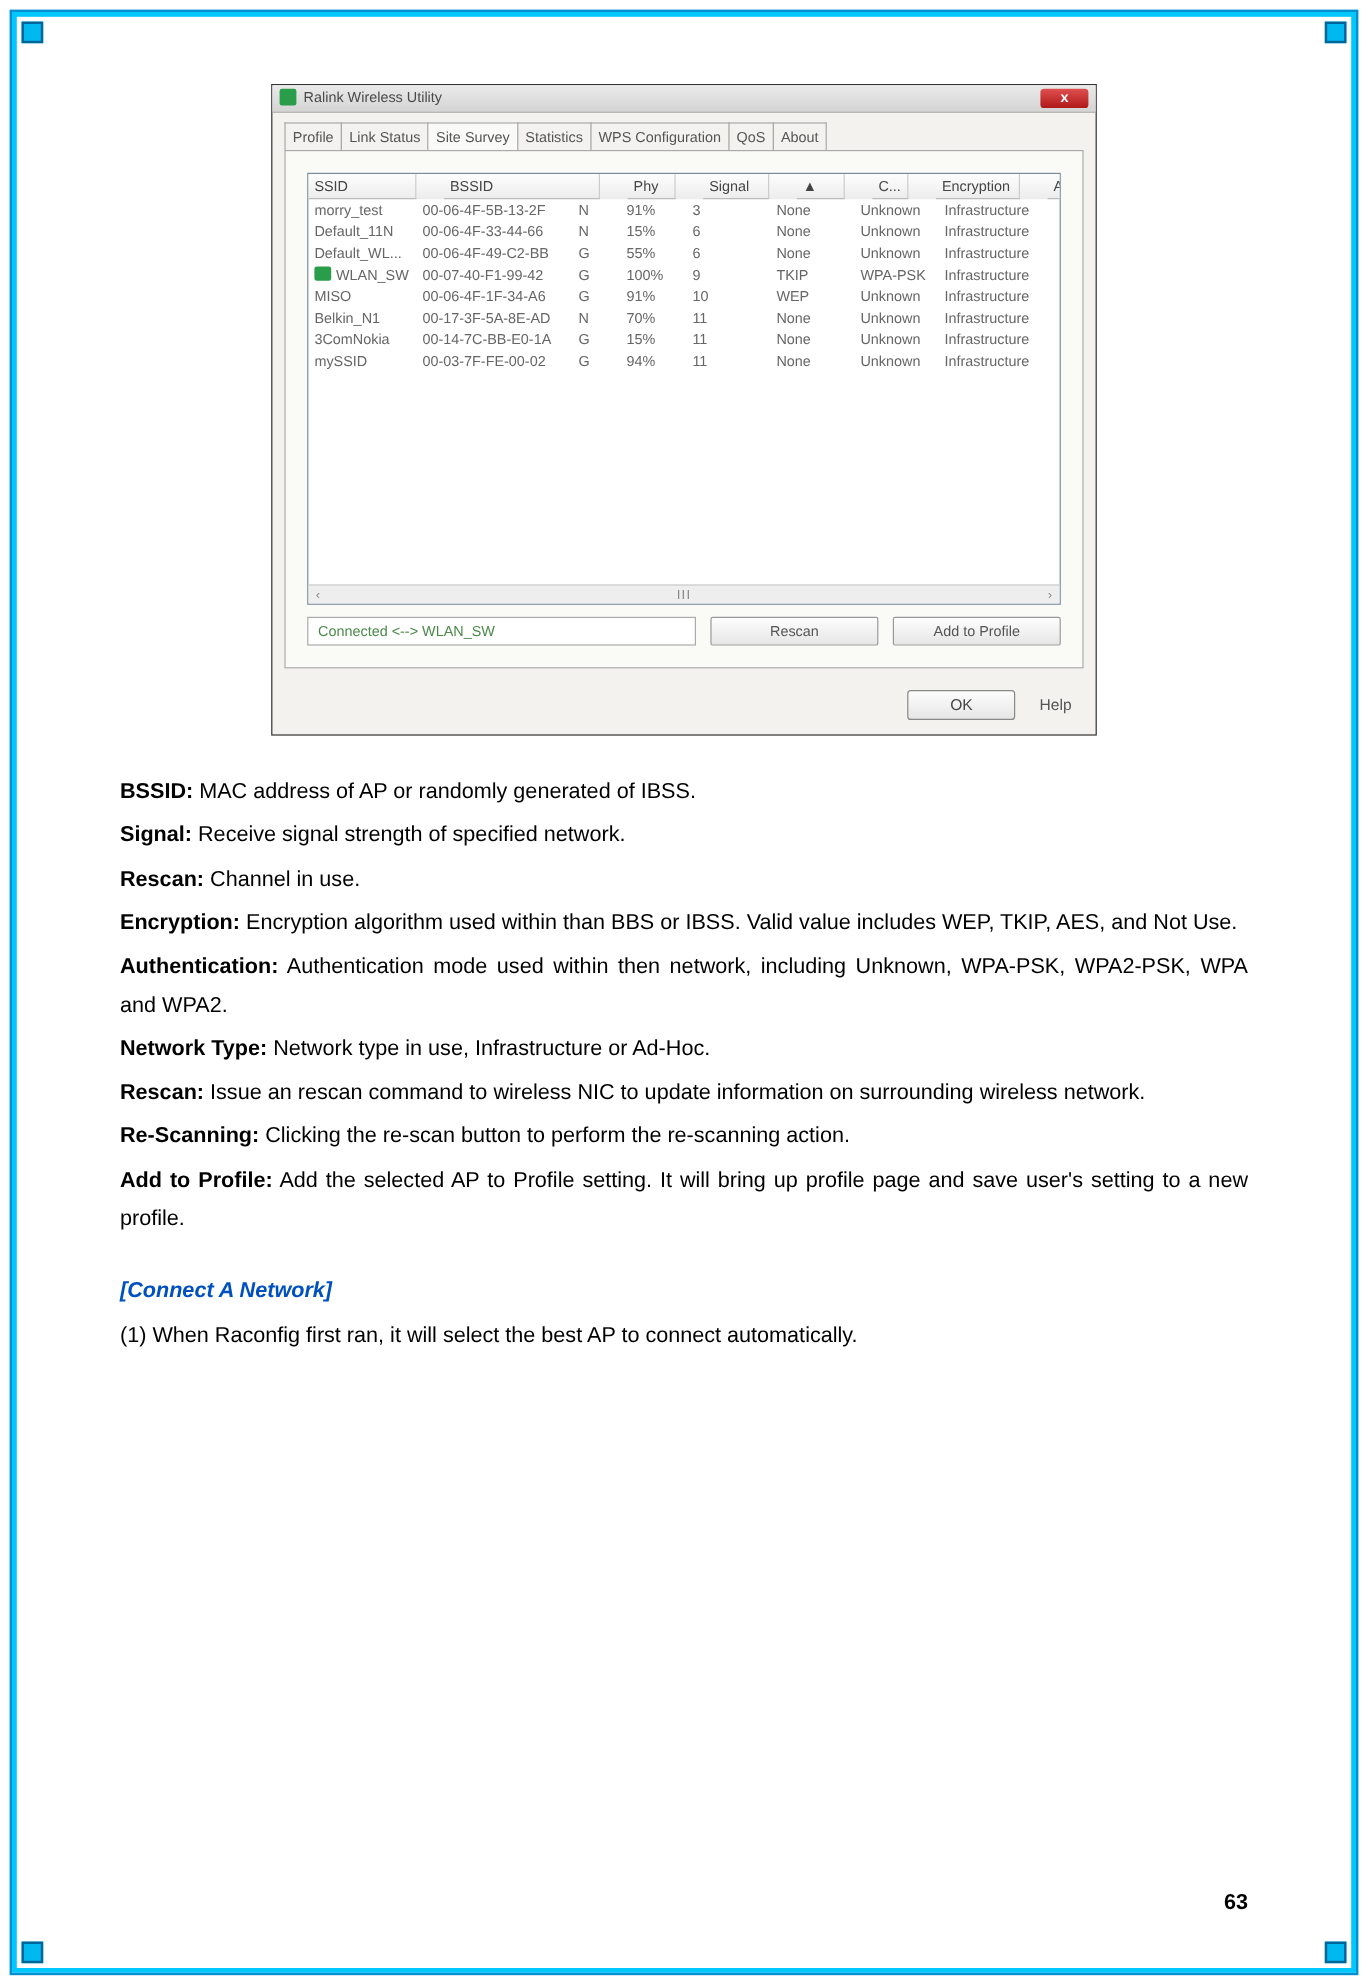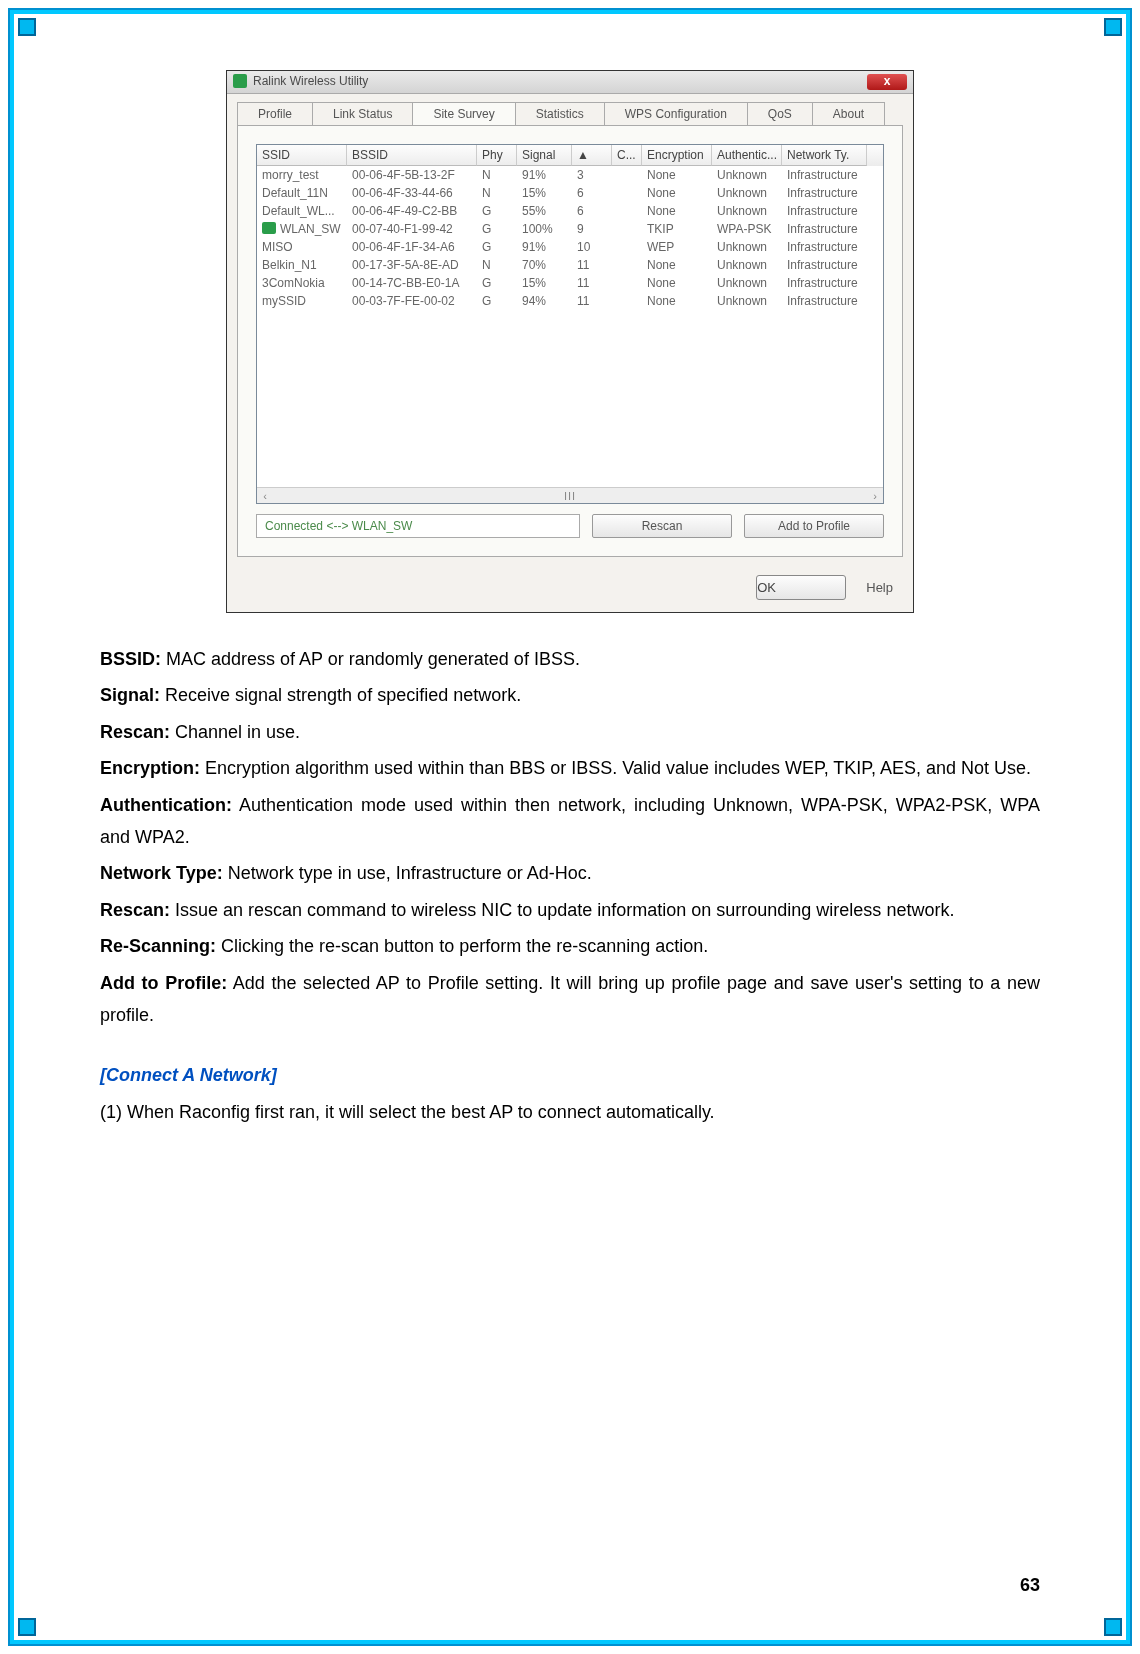--- a/index.html
+++ b/index.html
@@ -65,21 +65,21 @@
       font-size: 12px;
     }
     .tab-bar {
       padding: 8px 10px 0 10px;
       display: flex;
       gap: 0;
       font-size: 12px;
       color: #555;
     }
     .tab {
-      padding: 4px 20px;
+      padding: 4px 6px;
       border: 1px solid #aaa;
       border-bottom: none;
       background: #f4f2ee;
       margin-right: -1px;
       cursor: pointer;
     }
     .tab.active { background: #fafaf7; font-weight: normal; }
     .tab-panel {
       margin: 0 10px 10px 10px;
       border: 1px solid #aaa;
@@ -94,20 +94,21 @@
       position: relative;
     }
     .lv-head, .lv-row {
       display: grid;
       grid-template-columns: 90px 130px 40px 55px 40px 30px 70px 70px 85px;
       font-size: 12px;
     }
     .lv-head {
       background: linear-gradient(#fdfdfd,#ececec);
       color: #444;
+      gap: 23px;
     }
     .lv-head > div {
       border-right: 1px solid #ccc;
       border-bottom: 1px solid #bbb;
       padding: 3px 5px;
       white-space: nowrap;
       overflow: hidden;
     }
     .lv-row > div {
       padding: 2px 5px;
@@ -161,21 +162,21 @@
       justify-content: flex-end;
       gap: 20px;
       padding: 8px 14px 12px 14px;
       align-items: center;
     }
     .ok-btn {
       border: 1px solid #888;
       background: linear-gradient(#fdfdfd,#e6e6e6);
       padding: 4px 0;
       width: 90px;
-      text-align:left;
+      text-align:center;
       color:#444;
       border-radius:3px;
       cursor:pointer;
       font-size:13px;
     }
     .help-link { color:#555; font-size:13px; cursor:pointer; padding-right:6px; }
     .definitions {
       font-size: 18px;
       color: #000;
       line-height: 1.8;

